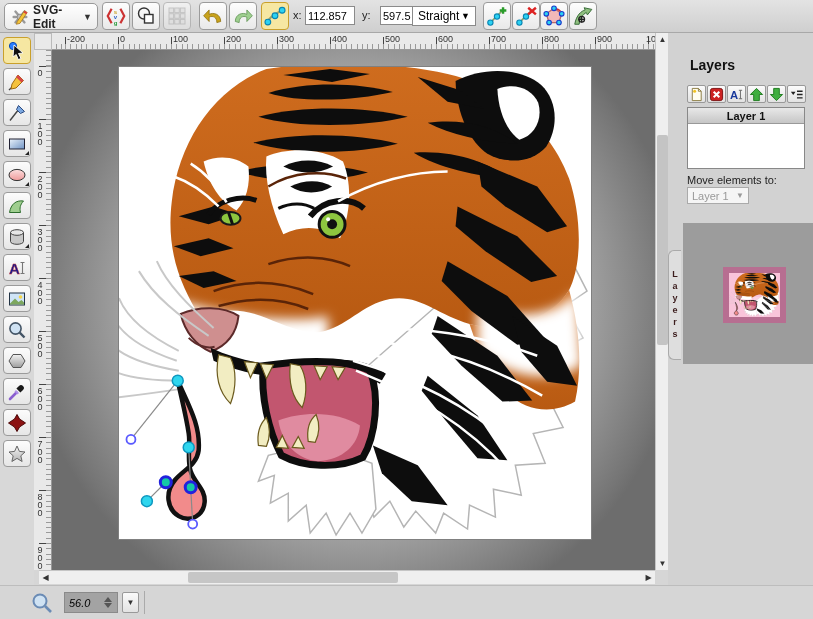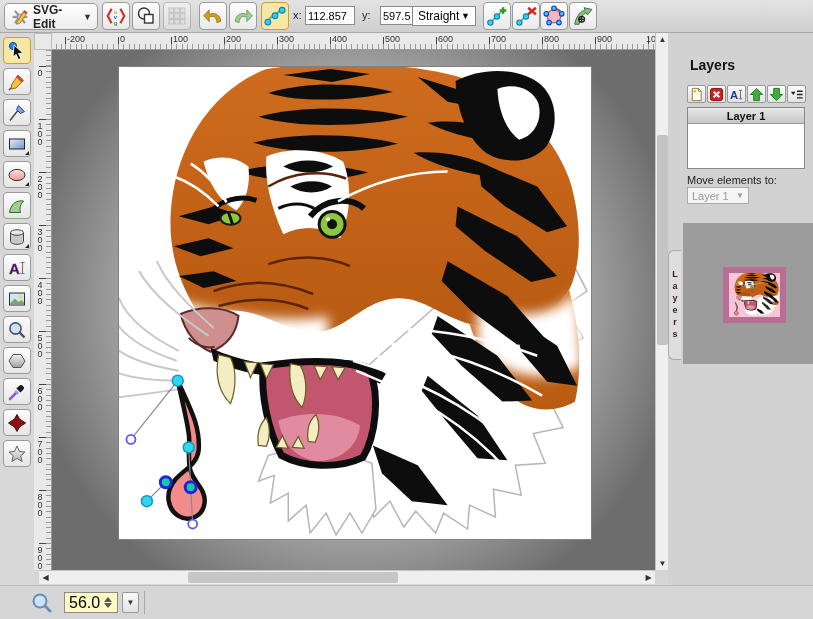--- a/index.html
+++ b/index.html
@@ -75,22 +75,22 @@
     text-align:center; font-size:11px; font-weight:bold; color:#111; line-height:16px; cursor:pointer; }
   .move-label { position:absolute; left:19px; top:141px; font-size:11px; color:#222; }
   .move-select { position:absolute; left:19px; top:154px; width:62px; height:17px; background:#f5f5f5; border:1px solid #aaa;
     font-size:11px; color:#999; display:flex; align-items:center; justify-content:space-between; padding:0 4px; }
   .preview-panel { position:absolute; left:15px; top:190px; width:130px; height:141px; background:#9c9c9c; }
   .thumb-wrap { position:absolute; left:40px; top:44px; width:63px; height:56px; background:#b76e91; padding:6px; cursor:pointer; }
   .thumb-inner { width:51px; height:44px; background:#f9c4da; overflow:hidden; }
 
   
   .bottombar { position:absolute; left:0; top:585px; width:813px; height:34px; background:#d6d6d6; border-top:1px solid #bdbdbd; z-index:5; }
-  .zoom-input { position:absolute; left:64px; top:6px; width:54px; height:21px; border:1px solid #8a8a8a; background:#fef9c3;
-    font-size:16px; padding:0 14px 0 4px; font-family:"Liberation Sans",sans-serif; }
+  .zoom-input { position:absolute; left:64px; top:6px; width:54px; height:21px; border:1px solid #8a8a8a; background:#a3a3a3;
+    font-size:11px; padding:0 14px 0 4px; font-family:"Liberation Sans",sans-serif;font-style:italic; }
   .spinner { position:absolute; left:103px; top:9px; width:10px; height:15px; display:flex; flex-direction:column; align-items:center; justify-content:center; gap:1px; cursor:pointer; }
   .spinner i { width:0; height:0; border-left:4px solid transparent; border-right:4px solid transparent; }
   .spinner .up { border-bottom:5px solid #555; }
   .spinner .dn { border-top:5px solid #555; }
   .zoom-drop { position:absolute; left:122px; top:6px; width:17px; height:21px; background:linear-gradient(#fafafa,#e3e3e3);
     border:1px solid #999; border-radius:2px; font-size:8px; color:#333; display:flex; align-items:center; justify-content:center; cursor:pointer; }
   .bb-sep { position:absolute; left:144px; top:5px; width:1px; height:23px; background:#aaa; }
 </style>
 </head>
 <body>

